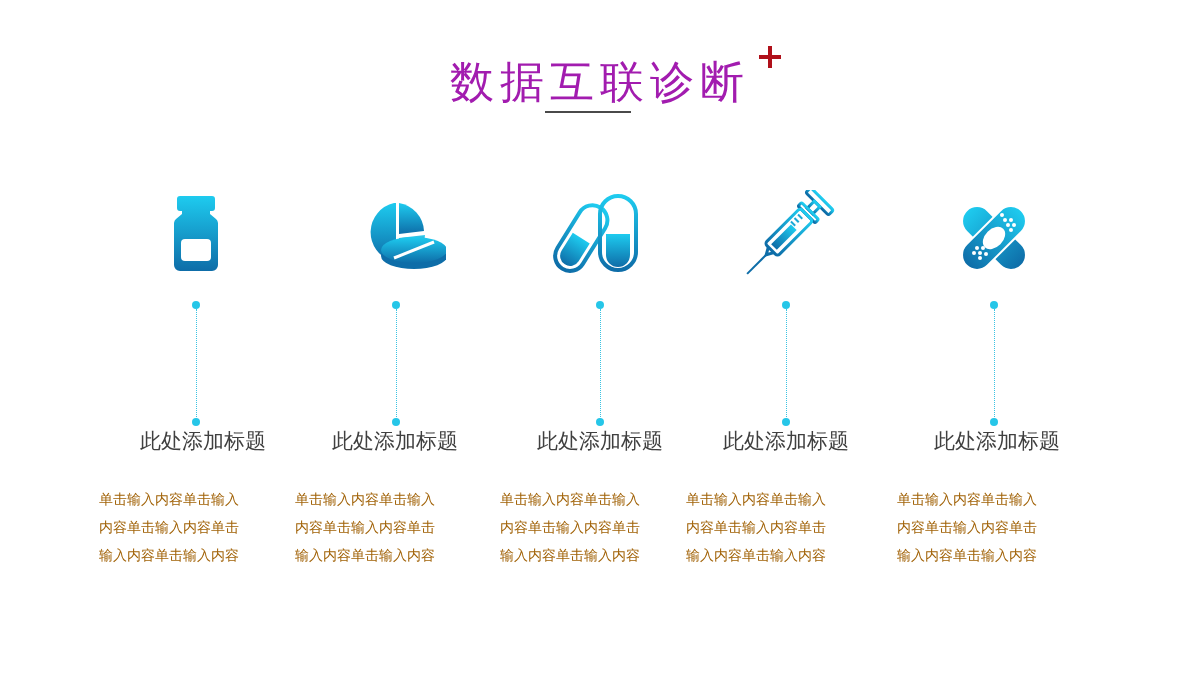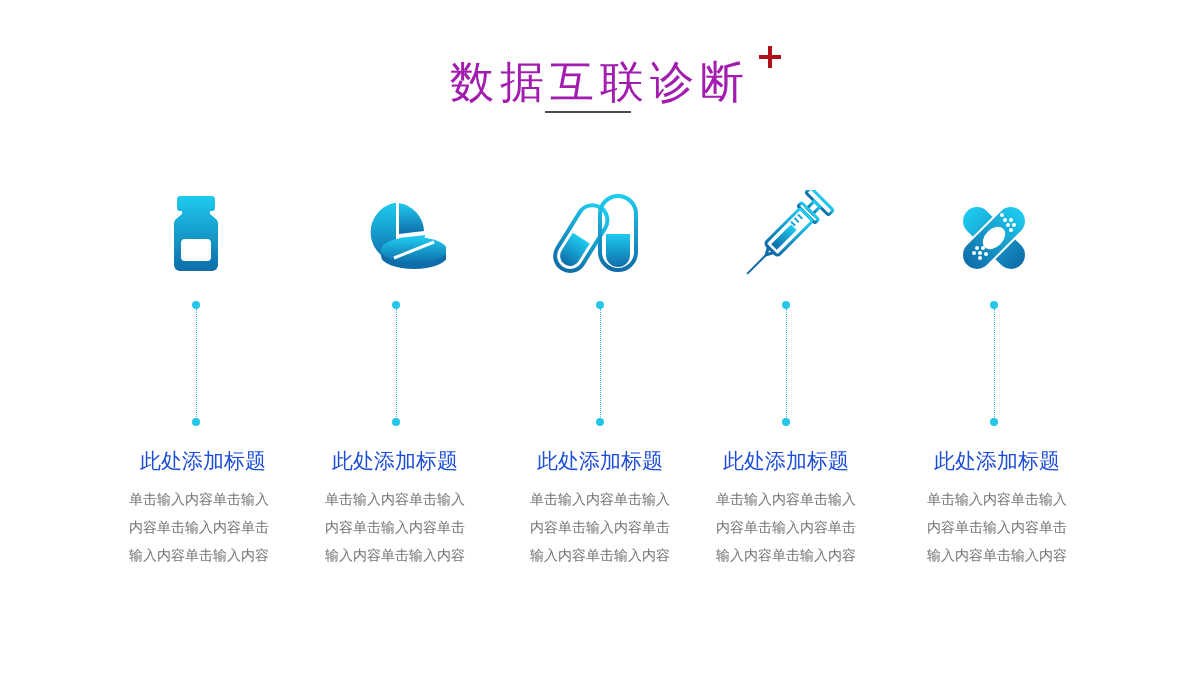--- a/index.html
+++ b/index.html
@@ -21,26 +21,26 @@
   .plus::after { left: 0; top: 9px; width: 22px; height: 4px; }
 
   .col { position: absolute; top: 0; width: 200px; height: 675px; }
   .icon { position: absolute; left: 50%; top: 190px; transform: translateX(-50%); width: 100px; height: 95px; }
   .icon svg { width: 100px; height: 95px; display: block; }
   .dot { position: absolute; width: 8px; height: 8px; border-radius: 50%; background: #26c6e8; left: 50%; margin-left: -4px; }
   .dot.top { top: 301px; }
   .dot.bottom { top: 418px; }
   .vline { position: absolute; left: 50%; margin-left: -0.5px; top: 309px; height: 110px; border-left: 1px dotted #3ac3e3; }
   .heading {
-    position: absolute; top: 446px; left: 0; width: 200px; text-align: center;
-    font-size: 21px; color: #1d4ed8; line-height: 30px; white-space: nowrap;
+    position: absolute; top: 426px; left: 0; width: 200px; text-align: center;
+    font-size: 21px; color: #404040; line-height: 30px; white-space: nowrap;
   }
   .body {
-    position: absolute; top: 485px; left: 0; width: 200px; text-align: center;
-    font-size: 14px; color: #737373; line-height: 28px;
+    position: absolute; top: 485px; left: 0; width: 200px; text-align: left;
+    font-size: 14px; color: #a16207; line-height: 28px;
   }
   .body div { white-space: nowrap; }
 </style>
 </head>
 <body>
 
 <svg width="0" height="0" style="position:absolute">
   <defs>
     <linearGradient id="g" x1="0" y1="0" x2="0" y2="1">
       <stop offset="0" stop-color="#1ecbef"></stop>

